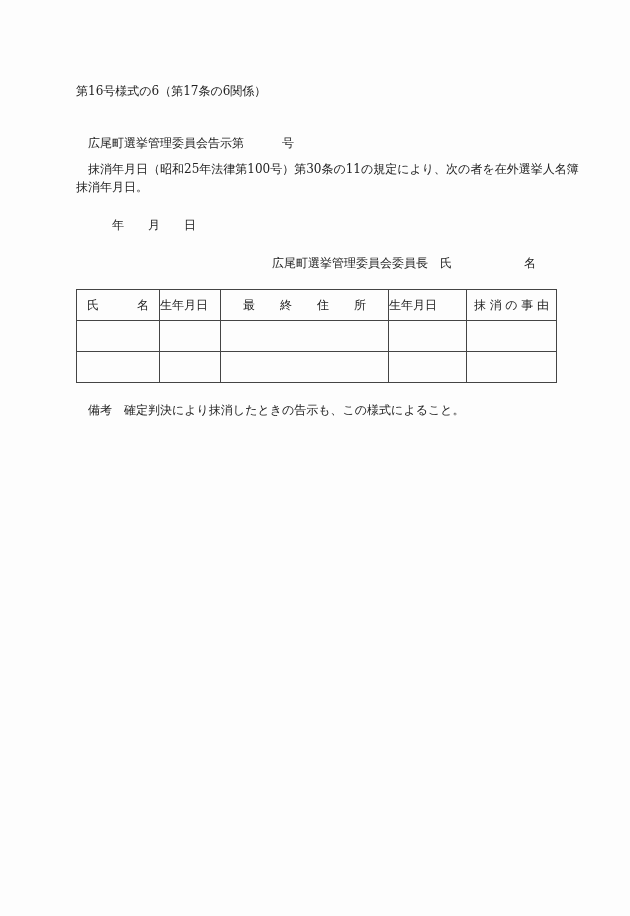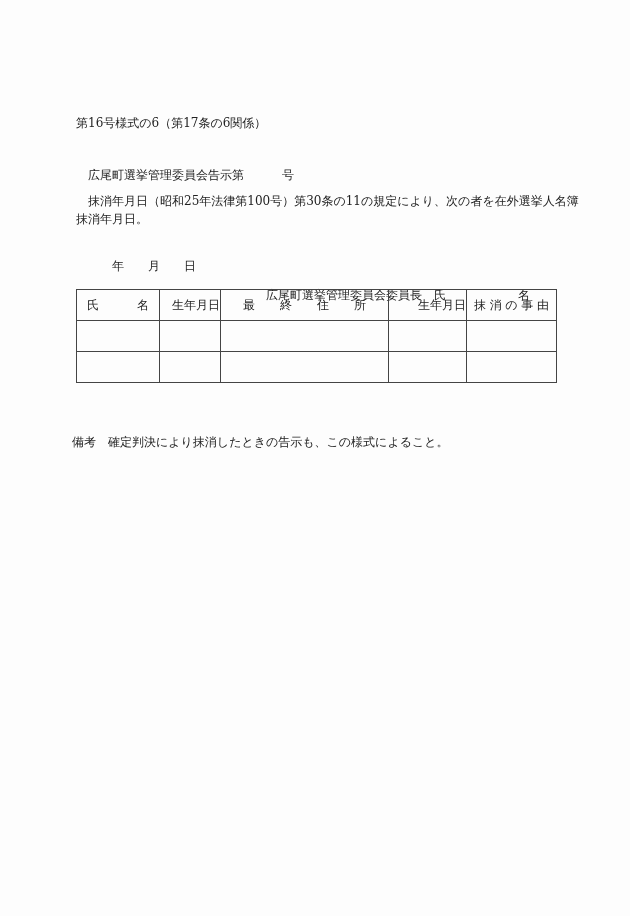--- a/index.html
+++ b/index.html
@@ -1,48 +1,48 @@
 <!DOCTYPE html>
 <html><head>
 <meta charset="utf-8">
 <style>
   html, body { margin:0; padding:0; }
   body {
     width:630px; height:916px; background:#fdfdfd; position:relative; overflow:hidden;
     font-family: "DejaVu Serif", "Liberation Serif", serif; color:#222; font-size:12px;
   }
-  .line { position:absolute; white-space:nowrap; font-size:12px; line-height:14px;margin-top:32px; }
+  .line { position:absolute; white-space:nowrap; font-size:12px; line-height:14px; }
   table.form {
     position:absolute; left:76px; top:289px; border-collapse:collapse;
     font-size:12px;
   }
   table.form td, table.form th {
     border:1px solid #444; padding:0; font-weight:normal; height:30px;
   }
   .hcell { display:flex; justify-content:space-between; align-items:center; padding:0 10px; }
   .hcell span { display:inline-block; }
-  .center { text-align:right; }
+  .center { text-align:left; }
 </style>
 </head>
 <body>
 
 <div class="line" style="left:76px; top:84px;">第16号様式の6（第17条の6関係）</div>
 
 <div class="line" style="left:88px; top:136px;">
   <span>広尾町選挙管理委員会告示第</span><span style="display:inline-block;width:38px;"></span><span>号</span>
 </div>
 
 <div class="line" style="left:88px; top:162px;">抹消年月日（昭和25年法律第100号）第30条の11の規定により、次の者を在外選挙人名簿</div>
 <div class="line" style="left:76px; top:180px;">抹消年月日。</div>
 
-<div class="line" style="left:112px; top:227px;">
+<div class="line" style="left:112px; top:218px;">
   <span>年</span><span style="display:inline-block;width:24px;"></span><span>月</span><span style="display:inline-block;width:24px;"></span><span>日</span>
 </div>
 
-<div class="line" style="left:266px; top:256px;">
+<div class="line" style="left:272px; top:256px;">
   <span>広尾町選挙管理委員会委員長</span><span style="display:inline-block;width:12px;"></span><span>氏</span><span style="display:inline-block;width:72px;"></span><span>名</span>
 </div>
 
 <table class="form">
   <tbody>
       <tr>
     <th style="width:82px;">
       <div class="hcell">
             <span>氏</span>
             <span>名</span>
@@ -82,15 +82,15 @@
   <tr>
     <td></td>
     <td></td>
     <td></td>
     <td></td>
     <td></td>
   </tr>
 </tbody>
   </table>
 
-<div class="line" style="left:72px; top:403px;">
+<div class="line" style="left:88px; top:403px;">
   <span>備考</span><span style="display:inline-block;width:12px;"></span><span>確定判決により抹消したときの告示も、この様式によること。</span>
 </div>
 
 </body></html>

